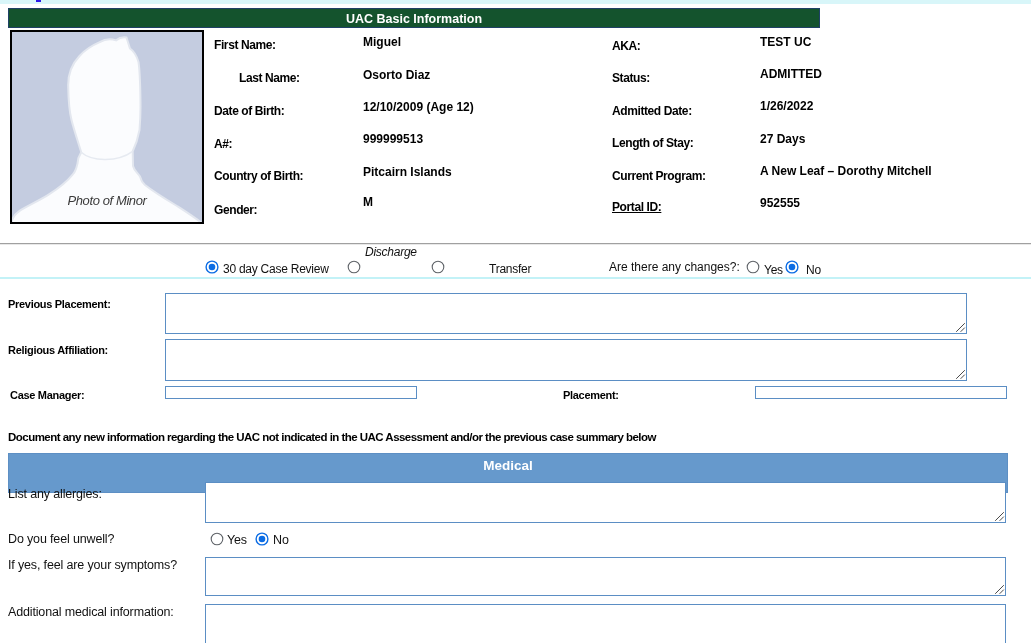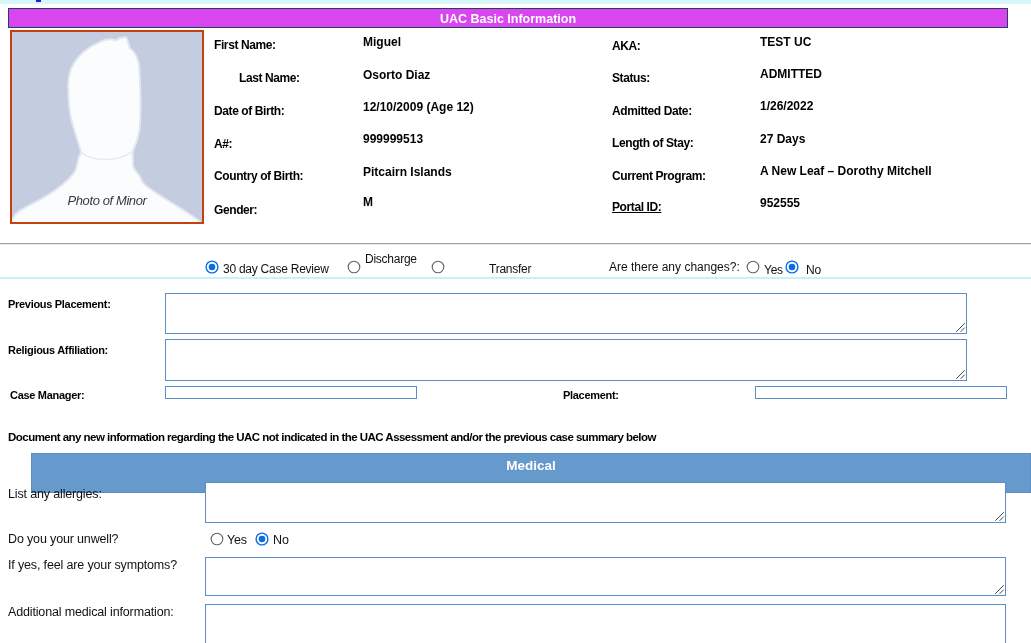--- a/index.html
+++ b/index.html
@@ -14,25 +14,25 @@
   .ta{position:absolute;background:#fff;border:1px solid #5b8ec4;}
   .grip{position:absolute;right:0;bottom:0;}
 </style>
 </head>
 <body>
 <div id="page">
 
   <div class="abs" style="left:0;top:0;width:1031px;height:4px;background:#d8f6f9;"></div>
   <div class="abs" style="left:36px;top:0;width:5px;height:2px;background:#2a18e8;"></div>
 
-  <div class="abs" style="left:8px;top:8px;width:1000px;height:20px;background:#d946ef;border:1px solid #1f4166;box-sizing:border-box;text-align:center;">
+  <div class="abs" style="left:8px;top:8px;width:812px;height:20px;background:#14532d;border:1px solid #1f4166;box-sizing:border-box;text-align:center;">
     <span style="color:#fff;font-weight:bold;font-size:12.5px;line-height:19px;">UAC Basic Information</span>
   </div>
 
-  <div class="abs" style="left:10px;top:30px;width:190px;height:190px;border:2px solid #c2410c;background:#c4cce0;overflow:hidden;">
+  <div class="abs" style="left:10px;top:30px;width:190px;height:190px;border:2px solid #000000;background:#c4cce0;overflow:hidden;">
     <svg width="190" height="190" viewBox="0 0 190 190" style="position:absolute;left:0;top:0;">
       <path fill="#fbfcfe" stroke="#e3e7ef" stroke-width="2" d="M 67.5,24
         C 59,33 56,44 56.2,54
         C 56.4,66 57,78 59.5,88
         C 62,98 65.5,108 69.2,120.3
         L 66.4,126.1
         C 65.5,133 63.8,139.5 60.6,142.6
         C 55.5,149 45.5,157 36.2,162.9
         C 26.5,169 13.5,174.8 7.6,178.8
         C 3.5,181.6 1.2,184.8 0,188.2
@@ -88,21 +88,21 @@
   <div class="abs" style="left:0;top:244px;width:1031px;height:1px;background:#e8e8e8;"></div>
 
   <svg class="abs" width="14" height="14" style="left:205px;top:260px;">
     <circle cx="7" cy="7" r="5.9" fill="#fff" stroke="#0b6ce4" stroke-width="1.4"></circle>
     <circle cx="7" cy="7" r="3.3" fill="#0b6ce4"></circle>
   </svg>
   <div class="rlab" style="left:223px;top:262px;">30 day Case Review</div>
   <svg class="abs" width="14" height="14" style="left:347px;top:260px;">
     <circle cx="7" cy="7" r="5.8" fill="#fff" stroke="#5f6368" stroke-width="1.1"></circle>
   </svg>
-  <div class="rlab" style="left:365px;top:252px;">Discharge</div>
+  <div class="rlab" style="left:365px;top:245px;font-style:italic;">Discharge</div>
   <svg class="abs" width="14" height="14" style="left:431px;top:260px;">
     <circle cx="7" cy="7" r="5.8" fill="#fff" stroke="#5f6368" stroke-width="1.1"></circle>
   </svg>
   <div class="rlab" style="left:449px;top:262px;margin-left:40px;">Transfer</div>
 
   <div class="rlab" style="left:609px;top:260px;letter-spacing:0;">Are there any changes?:</div>
   <svg class="abs" width="14" height="14" style="left:746px;top:260px;">
     <circle cx="7" cy="7" r="5.8" fill="#fff" stroke="#5f6368" stroke-width="1.1"></circle>
   </svg>
   <div class="rlab" style="left:764px;top:263px;">Yes</div>
@@ -128,32 +128,32 @@
       </svg>
   </div>
 
   <div class="flab" style="left:10px;top:389px;">Case Manager:</div>
   <div class="ta" style="left:165px;top:386px;width:250px;height:11px;"></div>
   <div class="flab" style="left:563px;top:389px;">Placement:</div>
   <div class="ta" style="left:755px;top:386px;width:250px;height:11px;"></div>
 
   <div class="abs" style="left:8px;top:431px;font-weight:bold;font-size:11.5px;letter-spacing:-0.53px;white-space:nowrap;">Document any new information regarding the UAC not indicated in the UAC Assessment and/or the previous case summary below</div>
 
-  <div class="abs" style="left:8px;top:453px;width:1000px;height:40px;background:#6699cc;border:1px solid #5d8fc4;box-sizing:border-box;text-align:center;margin-left:23px;">
+  <div class="abs" style="left:8px;top:453px;width:1000px;height:40px;background:#6699cc;border:1px solid #5d8fc4;box-sizing:border-box;text-align:center;">
     <span style="color:#fff;font-weight:bold;font-size:13.5px;line-height:24px;">Medical</span>
   </div>
 
   <div class="mlab" style="left:8px;top:487px;">List any allergies:</div>
   <div class="ta" style="left:205px;top:482px;width:799px;height:39px;">
     <svg class="grip" width="11" height="11">
         <path d="M1.2,9.8 L9.8,1.2 M5.6,9.8 L9.8,5.6" stroke="#4a4a4a" stroke-width="1" fill="none"></path>
       </svg>
   </div>
 
-  <div class="mlab" style="left:8px;top:532px;">Do you your unwell?</div>
+  <div class="mlab" style="left:8px;top:532px;">Do you feel unwell?</div>
   <svg class="abs" width="14" height="14" style="left:210px;top:532px;">
     <circle cx="7" cy="7" r="5.8" fill="#fff" stroke="#5f6368" stroke-width="1.1"></circle>
   </svg>
   <div class="mlab" style="left:227px;top:533px;">Yes</div>
   <svg class="abs" width="14" height="14" style="left:255px;top:532px;">
     <circle cx="7" cy="7" r="5.9" fill="#fff" stroke="#0b6ce4" stroke-width="1.4"></circle>
     <circle cx="7" cy="7" r="3.3" fill="#0b6ce4"></circle>
   </svg>
   <div class="mlab" style="left:273px;top:533px;">No</div>
 

